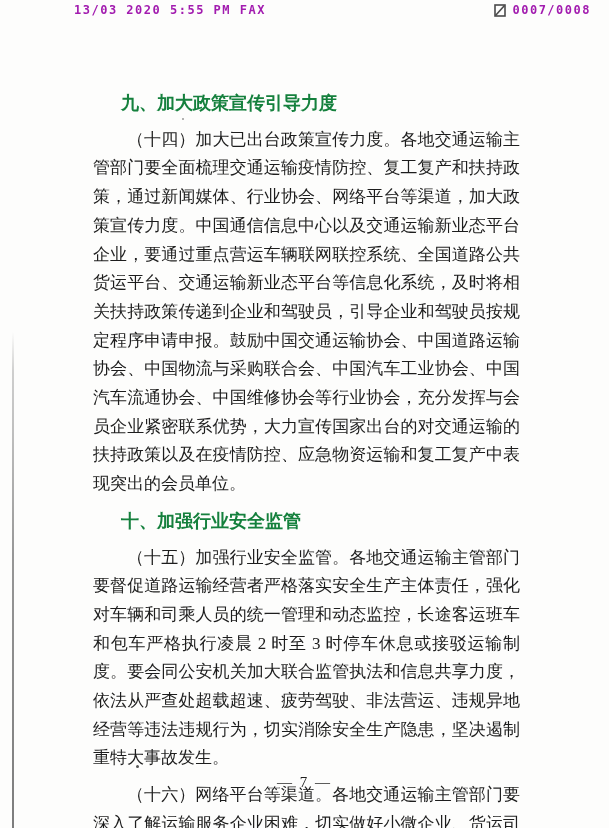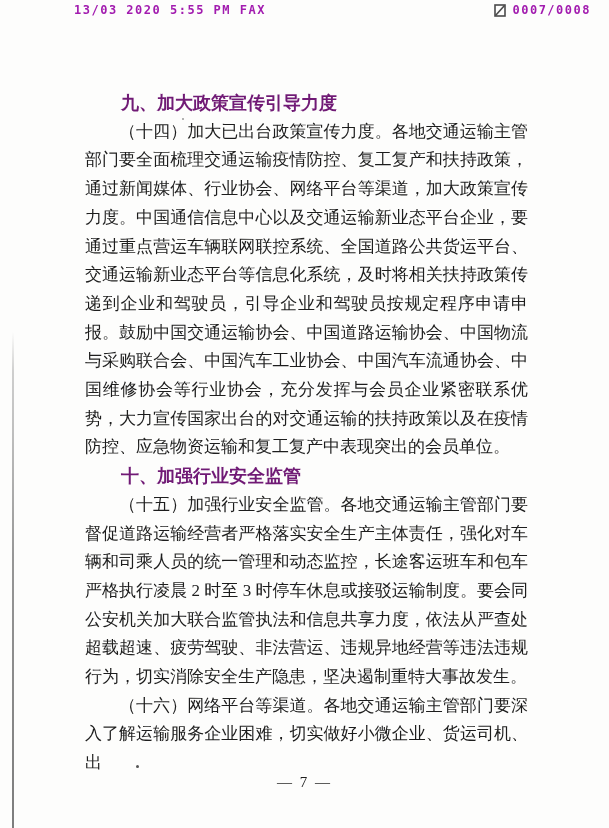--- a/index.html
+++ b/index.html
@@ -74,24 +74,24 @@
     text-align: justify;
   }
   .doc h2 {
     margin: 0;
     font-family: "Liberation Sans", sans-serif;
     font-size: 18px;
     font-weight: bold;
     text-indent: 2em;
     text-align: left;
     line-height: 28.7px;
-    color: #701a75;
+    color: #15803d;
   }
   .doc p {
-    margin: 0;
+    margin: 8px;
     text-indent: 2em;
     text-justify: inter-character;
   }
   
   .page-number {
     position: absolute;
     top: 774px;
     left: 0;
     width: 609px;
     text-align: center;

